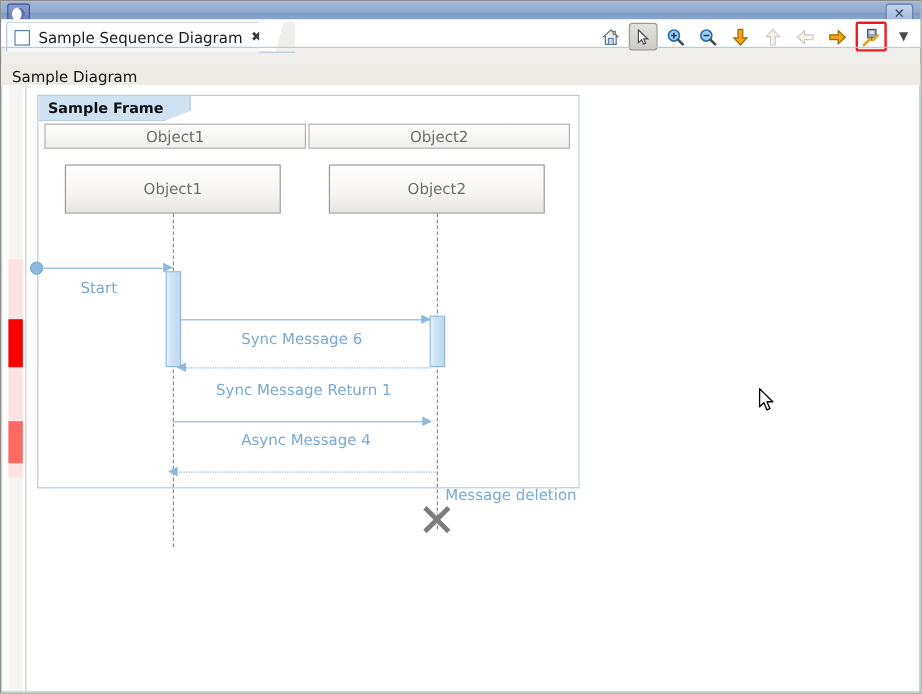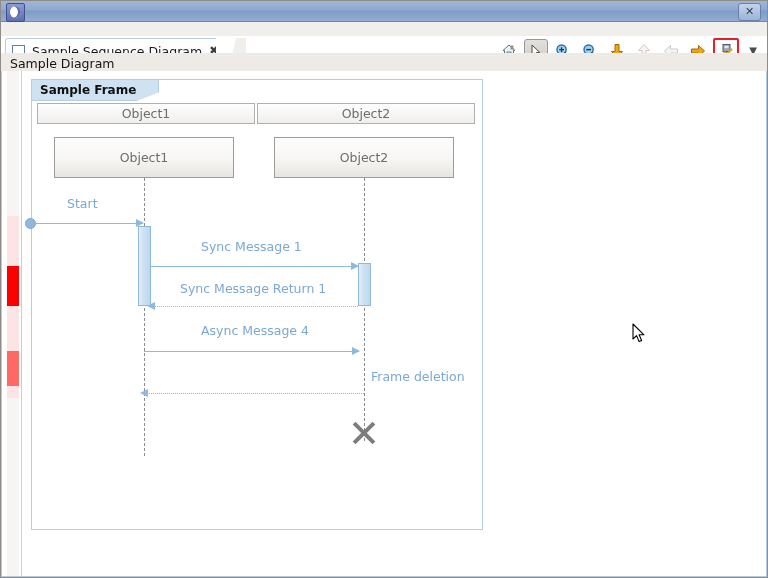--- a/index.html
+++ b/index.html
@@ -36,21 +36,21 @@
   .win-close{
     position:absolute;right:6px;top:2px;width:21px;height:16px;
     background:linear-gradient(to bottom,#c3d3ea,#9db4d6);
     border:1px solid #6b82a8;border-radius:3px;
     color:#32425c;font-size:11px;line-height:15px;text-align:center;
     font-family:"DejaVu Sans",sans-serif;
   }
 
   
   .tabstrip{
-    position:absolute;left:0;top:35px;width:100%;height:24px;
+    position:absolute;left:0;top:15px;width:100%;height:24px;
     background:#ffffff;
   }
   .tabstrip:after{
     content:"";position:absolute;left:0;bottom:0;width:100%;height:1px;background:#b6cbe0;
   }
   .tab{
     position:absolute;left:4px;top:2px;height:25px;
     padding:0 10px 0 6px;
     background:linear-gradient(to bottom,#ffffff,#f7f9fb);
     border:1px solid #b6cbe0;border-bottom:none;
@@ -194,21 +194,21 @@
     border:1px solid #8fb9dc;
     box-sizing:border-box;
   }
 
   
   .msgline{
     position:absolute;height:0;border-top:1px solid #8fb9dc;
   }
   .msgline.dotted{border-top:1px dotted #8fb9dc;}
   .msglabel{
-    position:absolute;font-size:12.5px;color:#7aa9d3;white-space:nowrap;
+    position:absolute;font-size:12.5px;color:#7aa9d3;white-space:nowrap;margin-top:36px;
   }
   .arrowR{
     position:absolute;width:0;height:0;
     border-top:4.5px solid transparent;border-bottom:4.5px solid transparent;
     border-left:8px solid #8fb9dc;
   }
   .arrowL{
     position:absolute;width:0;height:0;
     border-top:4.5px solid transparent;border-bottom:4.5px solid transparent;
     border-right:8px solid #8fb9dc;
@@ -330,21 +330,21 @@
 
     <div class="ruler">
       <div class="lane"></div>
       <div class="band" style="top:145px;height:182px;"></div>
       <div class="mark m1" style="top:195px;height:40px;"></div>
       <div class="mark m2" style="top:280px;height:35px;"></div>
     </div>
 
     <div class="canvas">
 
-      <div class="frame" style="left:8px;top:8px;width:452px;height:451px;">
+      <div class="frame" style="left:8px;top:8px;width:452px;height:328px;">
         <div class="frame-tag">Sample Frame</div>
       </div>
 
       <div class="hdrbar" style="left:14px;top:32px;width:218px;">
         <span>Object1</span>
       </div>
       <div class="hdrbar" style="left:234px;top:32px;width:218px;">
         <span>Object2</span>
       </div>
 
@@ -359,36 +359,36 @@
       <div class="lifeline" style="left:341px;top:107px;height:263px;"></div>
 
       <div class="activation" style="left:115px;top:155px;height:80px;"></div>
       <div class="activation" style="left:335px;top:192px;height:43px;"></div>
 
       <div class="startdot" style="left:2px;top:147px;"></div>
       <div class="msglabel" style="left:44px;top:125px;">Start</div>
       <div class="msgline" style="left:7px;top:152px;width:113px;"></div>
       <div class="arrowR" style="left:113px;top:148px;"></div>
 
-      <div class="msglabel" style="left:178px;top:168px;">Sync Message 1</div>
+      <div class="msglabel" style="left:178px;top:168px;">Sync Message 6</div>
       <div class="msgline" style="left:128px;top:195px;width:207px;"></div>
       <div class="arrowR" style="left:328px;top:191px;"></div>
 
       <div class="msglabel" style="left:157px;top:210px;">Sync Message Return 1</div>
       <div class="msgline dotted" style="left:128px;top:235px;width:207px;"></div>
       <div class="arrowL" style="left:124px;top:231px;"></div>
 
       <div class="msglabel" style="left:178px;top:252px;">Async Message 4</div>
       <div class="msgline" style="left:121px;top:280px;width:215px;"></div>
       <div class="arrowR" style="left:329px;top:276px;"></div>
 
       <div class="msgline dotted" style="left:121px;top:322px;width:220px;"></div>
       <div class="arrowL" style="left:117px;top:318px;"></div>
 
-      <div class="msglabel" style="left:348px;top:298px;">Frame deletion</div>
+      <div class="msglabel" style="left:348px;top:298px;">Message deletion</div>
       <div class="xmark" style="left:327px;top:348px;">
         <span class="a"></span>
           <span class="b"></span>
       </div>
 
     </div>
   </div>
 
   <div class="cursor" style="left:631px;top:322px;">
     <svg width="14" height="21" viewBox="0 0 14 21">

